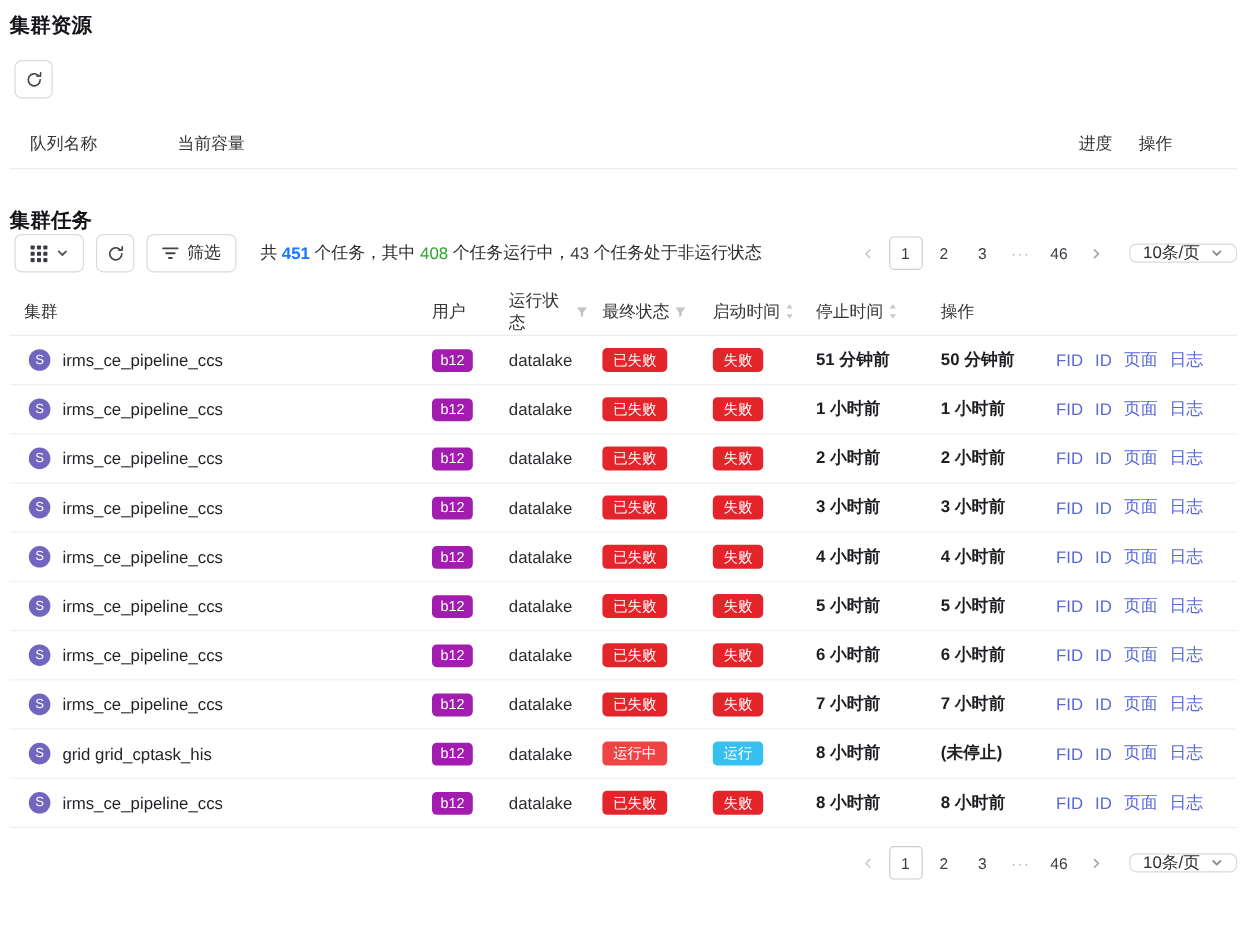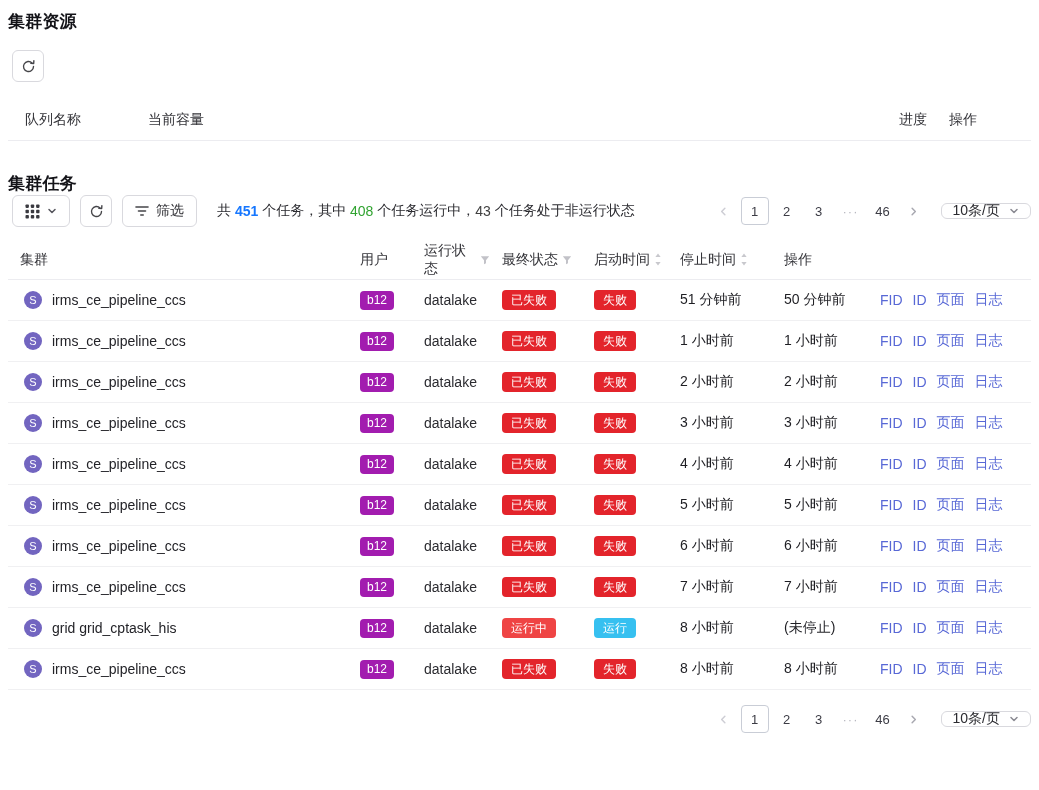--- a/index.html
+++ b/index.html
@@ -71,21 +71,21 @@
     width:18px;height:18px;border-radius:50%;background:#7265c0;color:#fff;
     font-size:11px;display:inline-flex;align-items:center;justify-content:center;flex:0 0 18px;
   }
   .task-name{color:#232328}
   .tag-cluster{display:inline-block;background:#a21caf;color:#fff;font-size:12px;line-height:19px;
     padding:0 7px;border-radius:4px}
   .status-badge{display:inline-block;color:#fff;font-size:12px;line-height:20px;padding:0 9px;border-radius:4px}
   .status-badge[data-type="failed"]{background:#e3242b}
   .status-badge[data-type="running"]{background:#ef4444}
   .status-badge[data-type="run"]{background:#36c0f0}
-  .time-cell{font-weight:400;color:#1e1e23}
+  .time-cell{font-weight:700;color:#1e1e23}
   .actions-cell{gap:10px}
   .hdr-label{display:inline-flex;align-items:center;gap:4px}
 </style>
 </head>
 <body>
 
 <div class="page">
 
   
   <h2 class="section-title">集群资源</h2>

